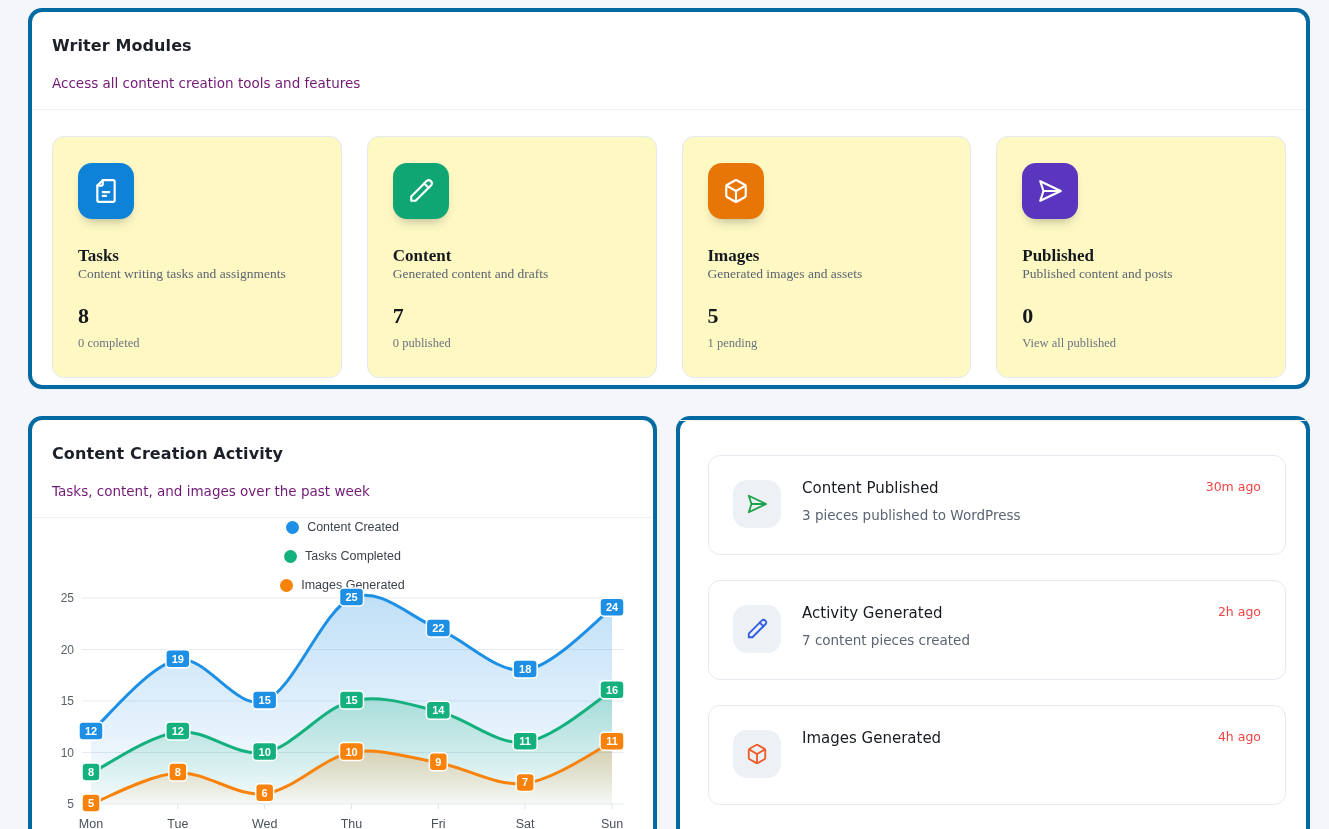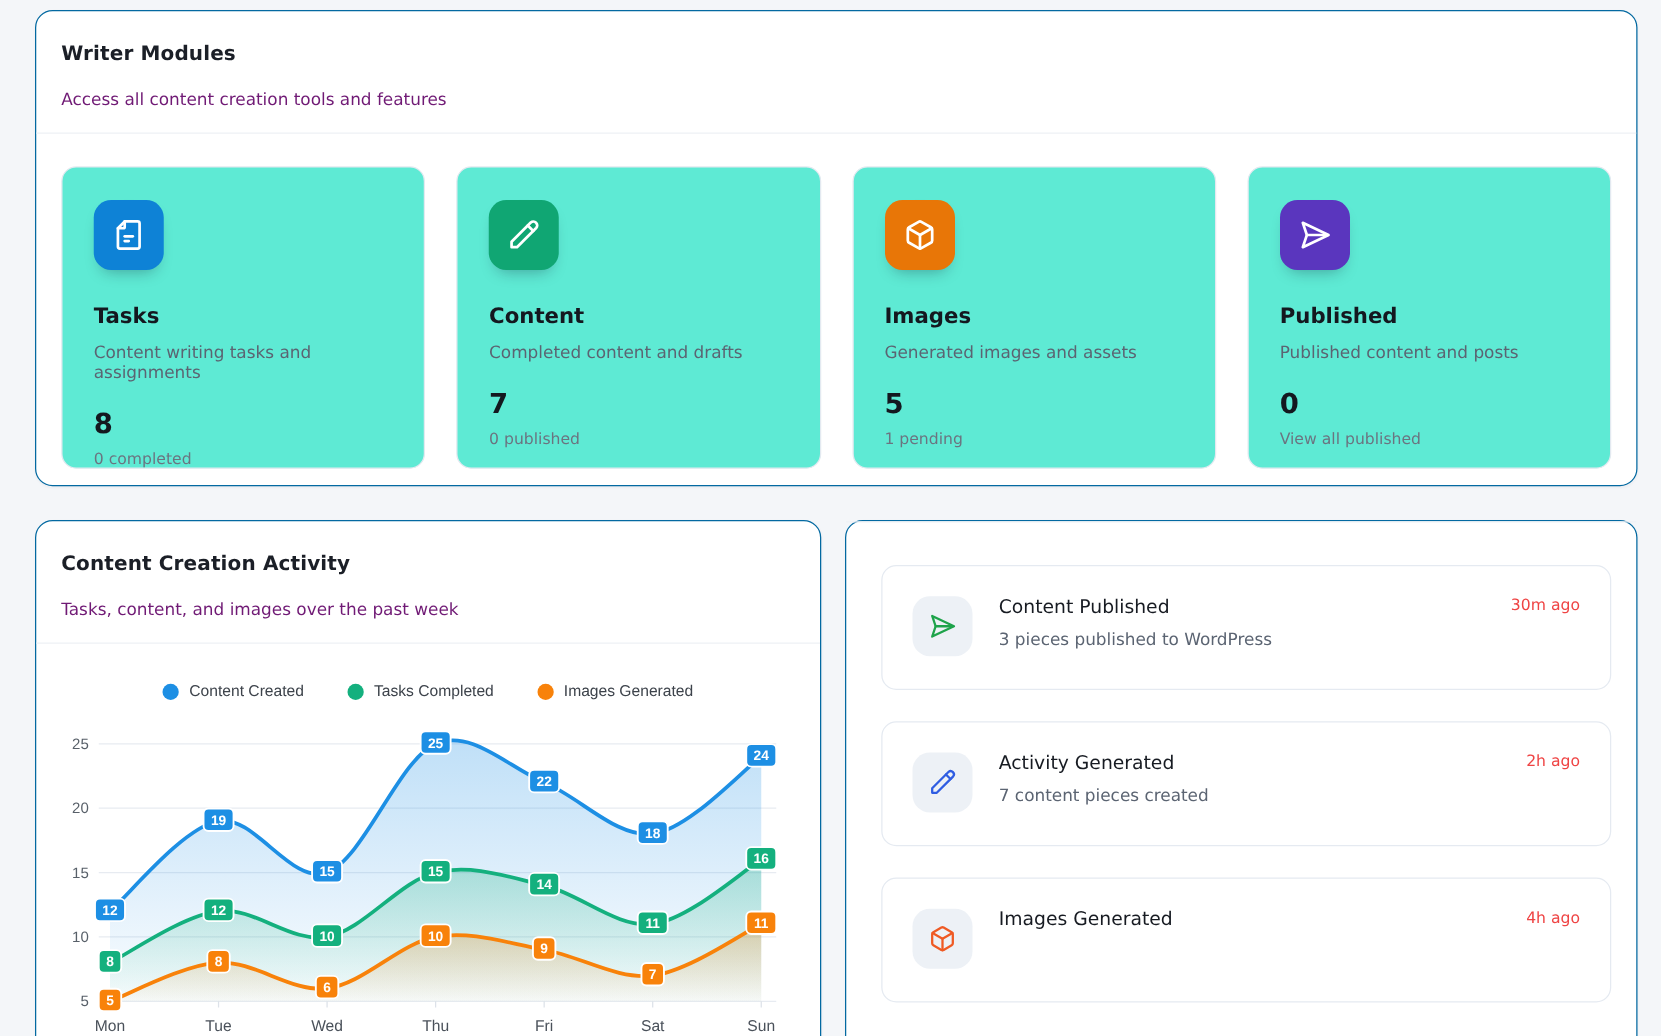--- a/index.html
+++ b/index.html
@@ -6,59 +6,60 @@
   html,body { width:1329px; height:829px; overflow:hidden; }
   body {
     background:#f4f6f9;
     font-family:"DejaVu Sans","Liberation Sans",sans-serif;
     color:#171b22;
     position:relative;
   }
   .panel {
     position:absolute;
     background:#ffffff;
-    border:1px solid #0369a1;
+    border:4px solid #0369a1;
     border-radius:14px;
     box-shadow:0 1px 2px rgba(16,24,40,.04);
   }
   .panel-top  { left:28px; top:8px;   width:1282px; height:381px; }
   .panel-chart{ left:28px; top:416px; width:629px;  height:560px; }
   .panel-list { left:676px; top:416px; width:634px; height:560px; }
 
   .panel-head { padding:24px 20px 18px 20px; }
   .panel-head h2 { font-size:16px; font-weight:700; color:#1b1f27; letter-spacing:.1px; }
   .panel-head p  { font-size:13.5px; color:#701a75; margin-top:20px; }
   .divider { height:1px; background:#eef1f5; width:100%; }
 
   
   .cards-grid {
     display:grid; grid-template-columns:repeat(4,1fr);
     gap:25px; padding:26px 20px 25px 20px;
   }
   .module-card {
     border:1px solid #e3e9f0; border-radius:12px;
     padding:26px 25px 22px 25px; height:242px;
-    background:#5eead4; cursor:pointer;
+    background:#fef9c3; cursor:pointer;font-family:Liberation Serif, serif;
   }
   .tile {
     width:56px; height:56px; border-radius:14px;
     display:flex; align-items:center; justify-content:center;
     color:#fff; box-shadow:0 7px 12px -6px rgba(15,23,42,.35);
   }
   .tile svg { width:26px; height:26px; }
   .module-card h3 { font-size:17px; font-weight:700; margin-top:27px; color:#14181f; }
-  .module-card .desc { font-size:13.5px; color:#5b6472; margin-top:11px; }
+  .module-card .desc { font-size:13.5px; color:#5b6472; }
   .module-card .count { font-size:22px; font-weight:700; margin-top:21px; color:#14181f; }
   .module-card .foot { font-size:12.5px; color:#6b7480; margin-top:7px; }
 
   
   .legend-row {
-    display:flex; justify-content:center; gap:35px;
+    display:flex; justify-content:center; gap:15px;
     margin-top:30px; height:16px; align-items:center;
     font-family:"Liberation Sans",sans-serif;
+    flex-direction:column;
   }
   .lg-item { display:flex; align-items:center; gap:8px; cursor:pointer; }
   .lg-dot { width:13px; height:13px; border-radius:50%; display:inline-block; }
   .lg-item span:last-child { font-size:12.5px; color:#3d434b; }
   .chart-svg { display:block; margin-top:12px; font-family:"Liberation Sans",sans-serif; }
   .chart-svg .tick { font-size:12px; fill:#586069; }
   .chart-svg .xtick { font-size:12.5px; fill:#4a515a; }
   .chart-svg .pt { font-size:11px; font-weight:bold; fill:#ffffff; }
 
   
@@ -106,21 +107,21 @@
     </div>
 
     <div class="module-card">
       <span class="tile" style="background: rgb(16, 166, 115);">
           <svg viewBox="0 0 24 24" fill="none" stroke="currentColor" stroke-width="2" stroke-linecap="round" stroke-linejoin="round">
             <path d="M21.17 6.83a2.83 2.83 0 0 0-4-4L3 17v4h4Z"></path>
             <path d="m15 5 4 4"></path>
           </svg>
         </span>
       <h3>Content</h3>
-      <p class="desc">Completed content and drafts</p>
+      <p class="desc">Generated content and drafts</p>
       <div class="count">7</div>
       <div class="foot">0 published</div>
     </div>
 
     <div class="module-card">
       <span class="tile" style="background: rgb(232, 118, 7);">
           <svg viewBox="0 0 24 24" fill="none" stroke="currentColor" stroke-width="2" stroke-linecap="round" stroke-linejoin="round">
             <path d="M21 16V8a2 2 0 0 0-1-1.73l-7-4a2 2 0 0 0-2 0l-7 4A2 2 0 0 0 3 8v8a2 2 0 0 0 1 1.73l7 4a2 2 0 0 0 2 0l7-4A2 2 0 0 0 21 16Z"></path>
             <path d="m3.3 7 8.7 5 8.7-5"></path>
             <path d="M12 22V12"></path>

